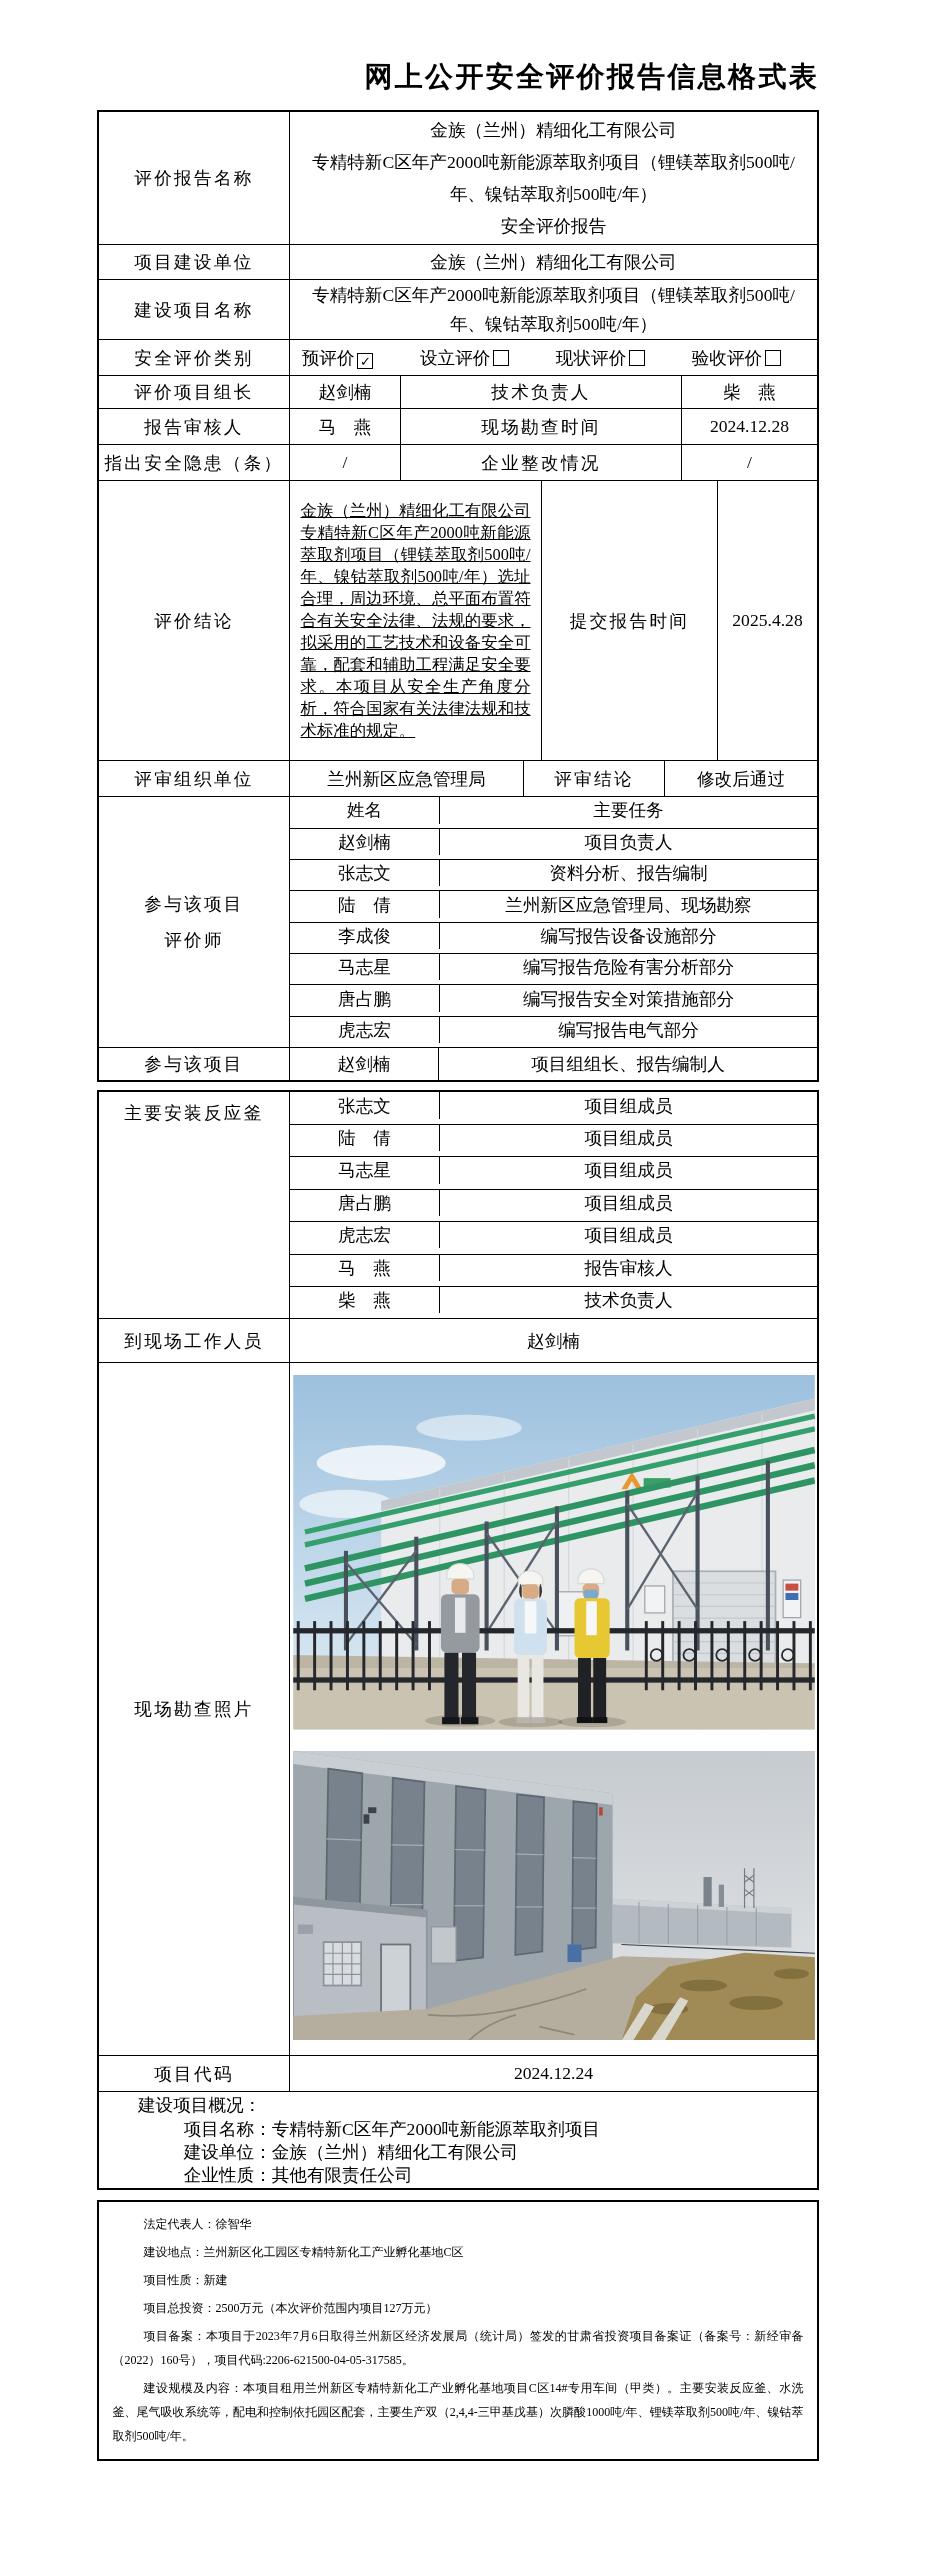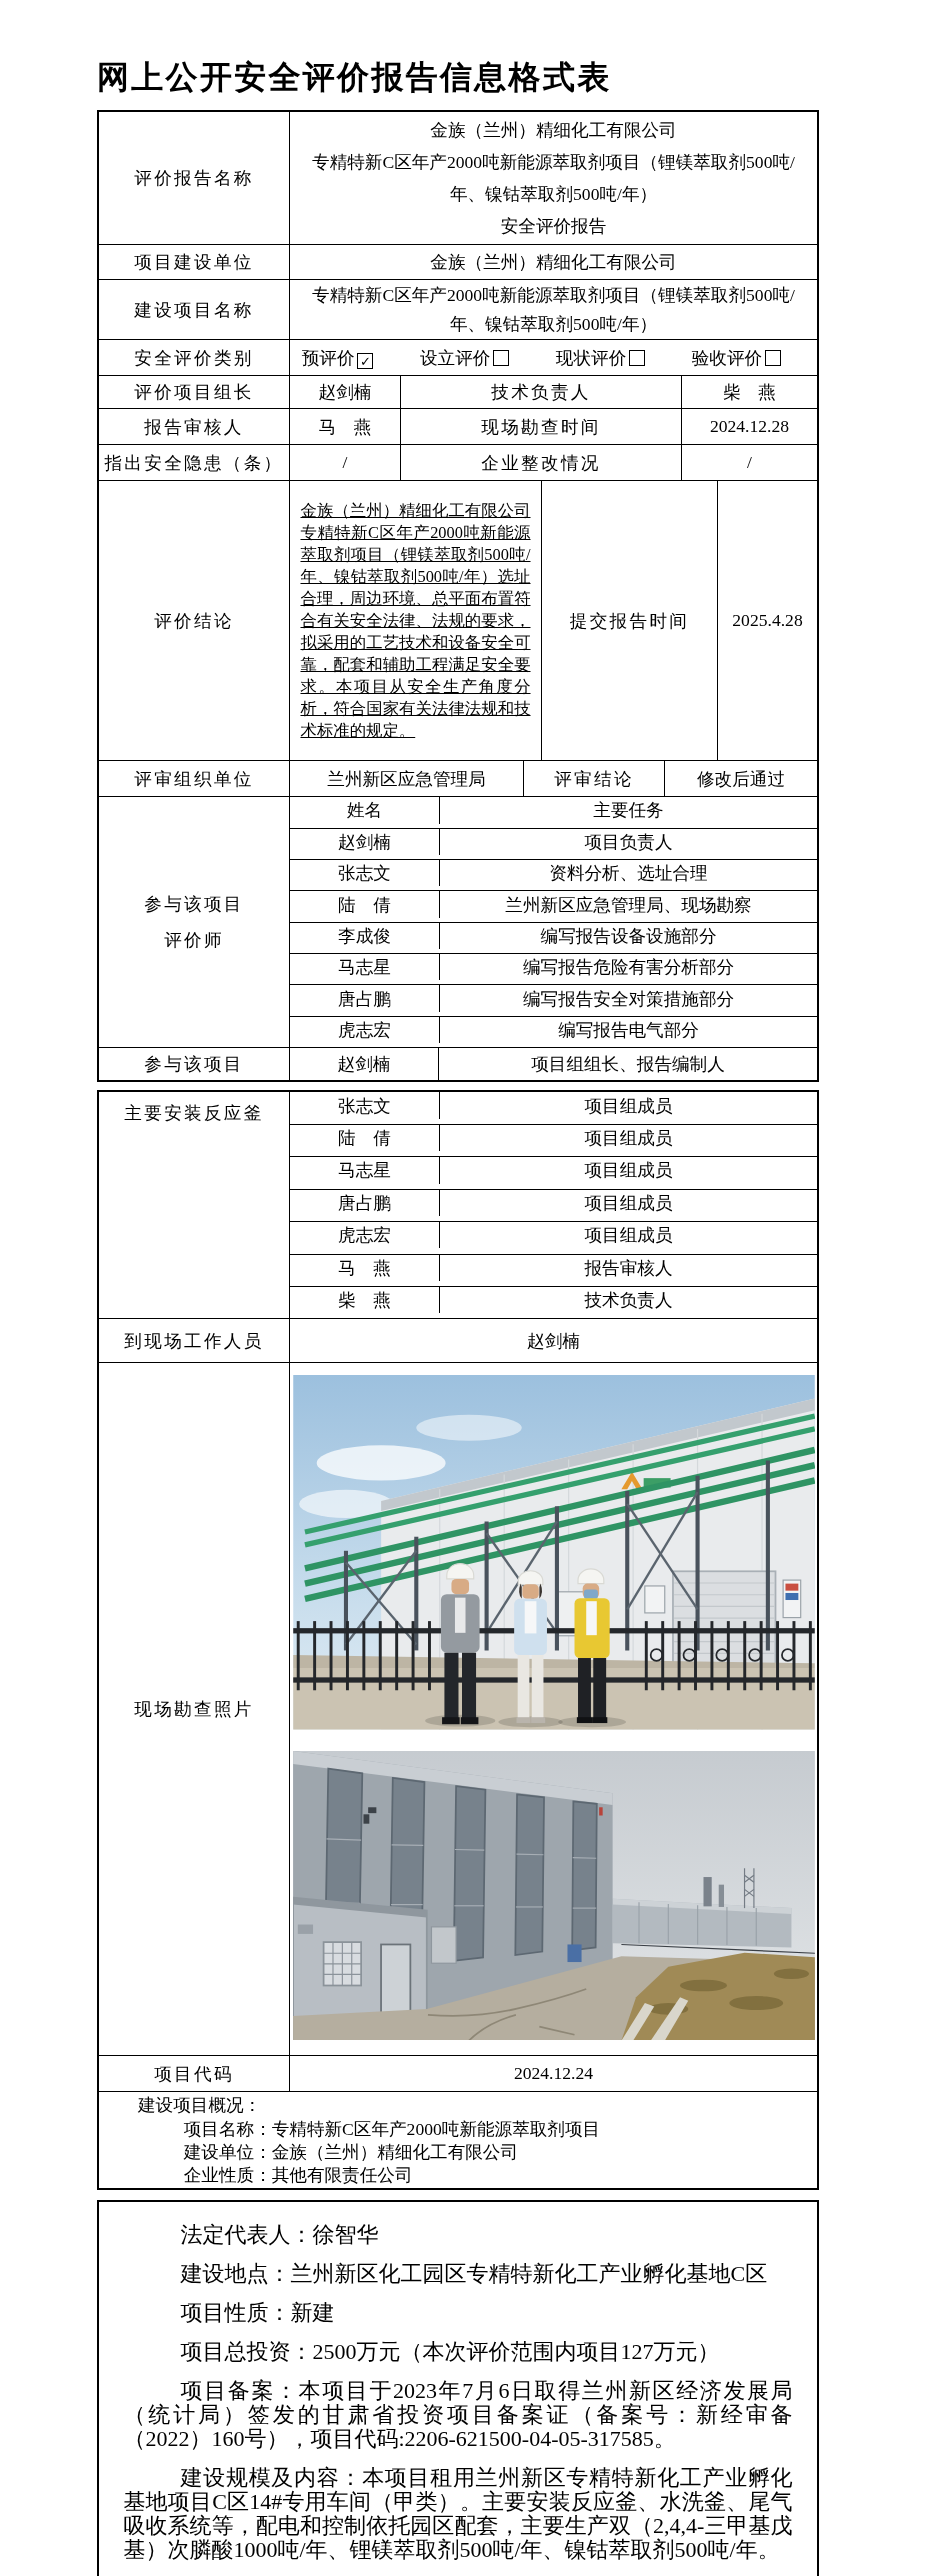--- a/index.html
+++ b/index.html
@@ -4,23 +4,23 @@
 <style>
   * { margin:0; padding:0; box-sizing:border-box; }
   html,body { background:#ffffff; }
   body {
     width:930px; height:2576px; position:relative;
     font-family:"Liberation Serif","DejaVu Serif",serif;
     color:#000;
   }
   .doc { position:relative; width:930px; height:2576px; overflow:hidden; }
   .title {
-    margin:59px 0 0 97px; width:722px; text-align:left;
+    margin:59px 0 0 97px; width:722px; text-align:right;
     font-family:"Liberation Sans","DejaVu Sans",sans-serif;
-    font-weight:bold; font-size:32px; letter-spacing:2.3px; line-height:36px;
+    font-weight:bold; font-size:28px; letter-spacing:2.3px; line-height:36px;
   }
   .sheet { margin-left:97px; width:722px; border:2.9px solid #000; background:#fff; }
   .s1 { margin-top:15.2px; }
   .s2 { margin-top:8.2px; }
   .s3 { margin-top:9.4px; padding:5.9px 9.4px 7px 9.4px; }
   .tr { display:flex; align-items:stretch; }
   .tr + .tr { border-top:1.2px solid #000; }
   .td {
     display:flex; align-items:center; justify-content:center;
     text-align:center; font-size:17.6px; min-width:0; padding:1.2px 2.3px;
@@ -47,22 +47,22 @@
     font-family:"DejaVu Sans",sans-serif; font-size:13px; font-weight:bold; line-height:1;
   }
   .labtop { align-items:flex-start; padding-top:8.2px; }
   .photocell { flex-direction:column; justify-content:flex-start; padding:11.7px 0 15.2px 0; }
   .photo { display:block; }
   .photo + .photo { margin-top:21px; }
   .ovw { display:block; text-align:left; font-size:17.6px; line-height:23.4px; padding:1.8px 7px;margin-left:32px; }
   .ovw p { margin:0; }
   .ovw .ind { text-indent:2.6em; }
   .s3 p {
-    font-size:22px; line-height:24px; text-indent:2.6em;
-    text-align:justify; margin:15px;
+    font-size:12px; line-height:24px; text-indent:2.6em;
+    text-align:justify; margin:4px;
   }
 </style>
 </head>
 <body>
 
 <div class="doc">
 
   <h1 class="title">网上公开安全评价报告信息格式表</h1>
 
   <section class="sheet s1">
@@ -143,21 +143,21 @@
         <div class="sub">
           <div class="td" style="flex:0 0 149px">姓名</div>
           <div class="td grow">主要任务</div>
         </div>
         <div class="sub">
           <div class="td" style="flex:0 0 149px">赵剑楠</div>
           <div class="td grow">项目负责人</div>
         </div>
         <div class="sub">
           <div class="td" style="flex:0 0 149px">张志文</div>
-          <div class="td grow">资料分析、选址合理</div>
+          <div class="td grow">资料分析、报告编制</div>
         </div>
         <div class="sub">
           <div class="td" style="flex:0 0 149px">陆　倩</div>
           <div class="td grow">兰州新区应急管理局、现场勘察</div>
         </div>
         <div class="sub">
           <div class="td" style="flex:0 0 149px">李成俊</div>
           <div class="td grow">编写报告设备设施部分</div>
         </div>
         <div class="sub">

